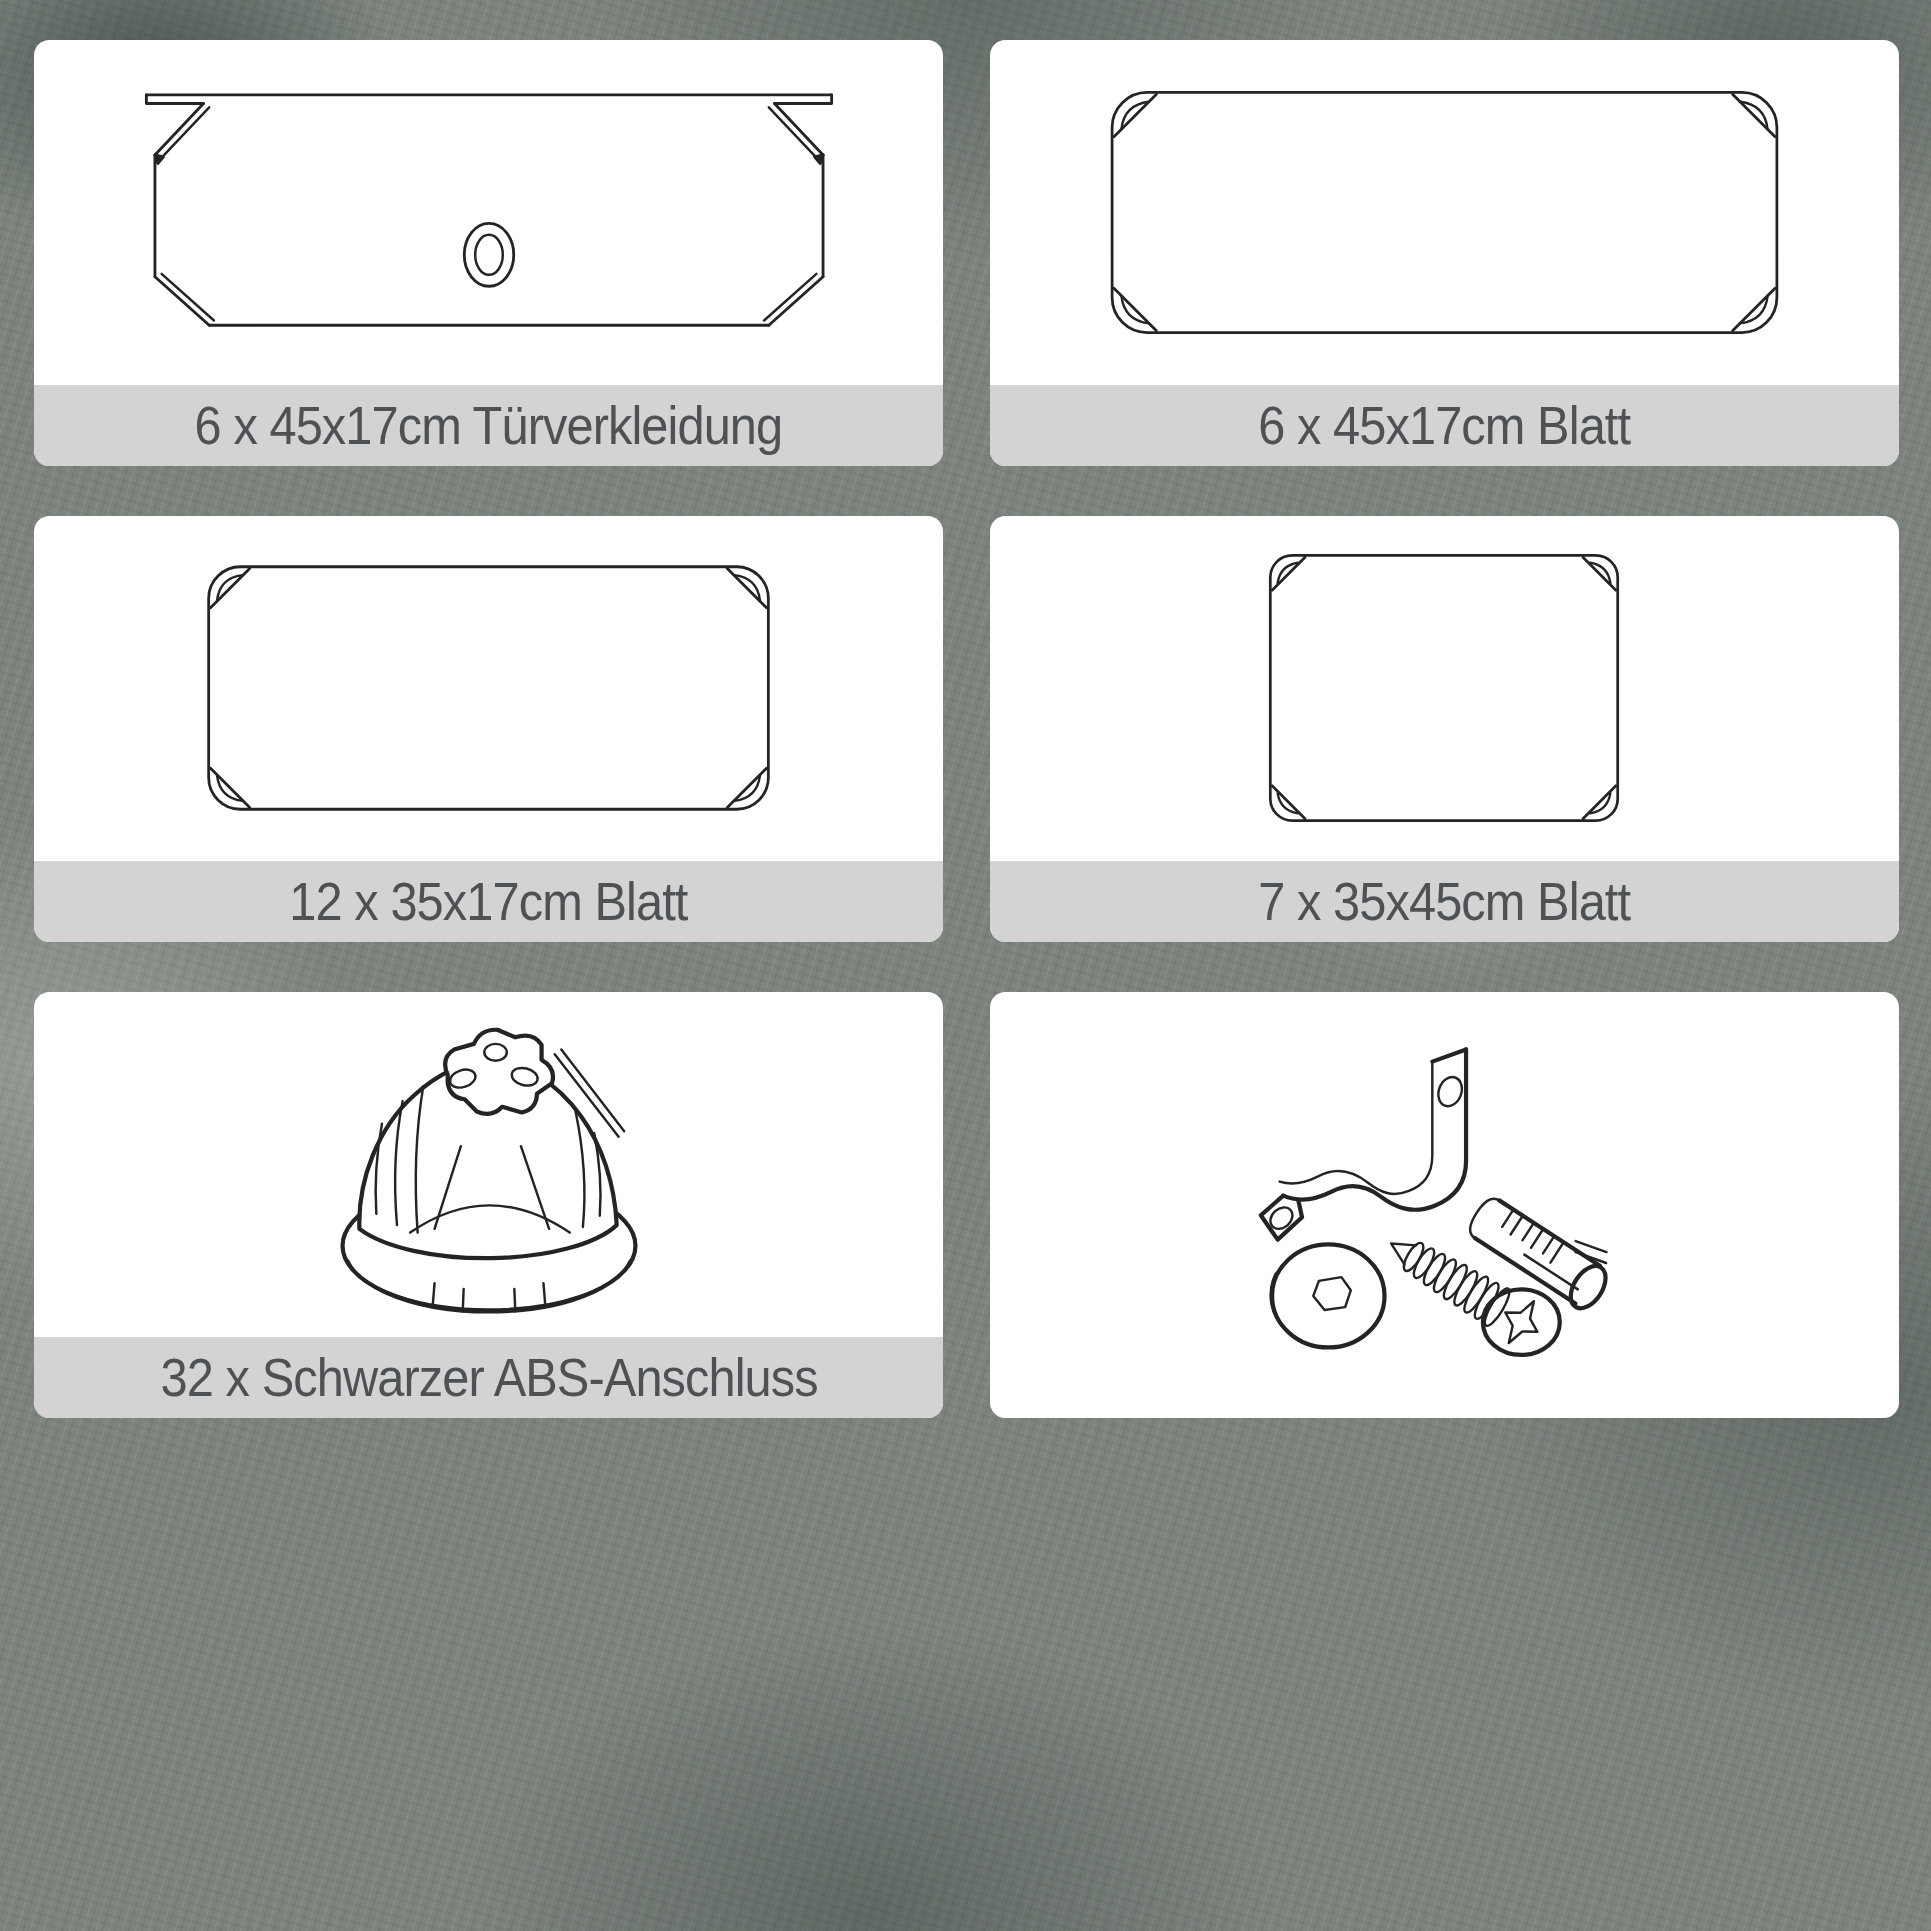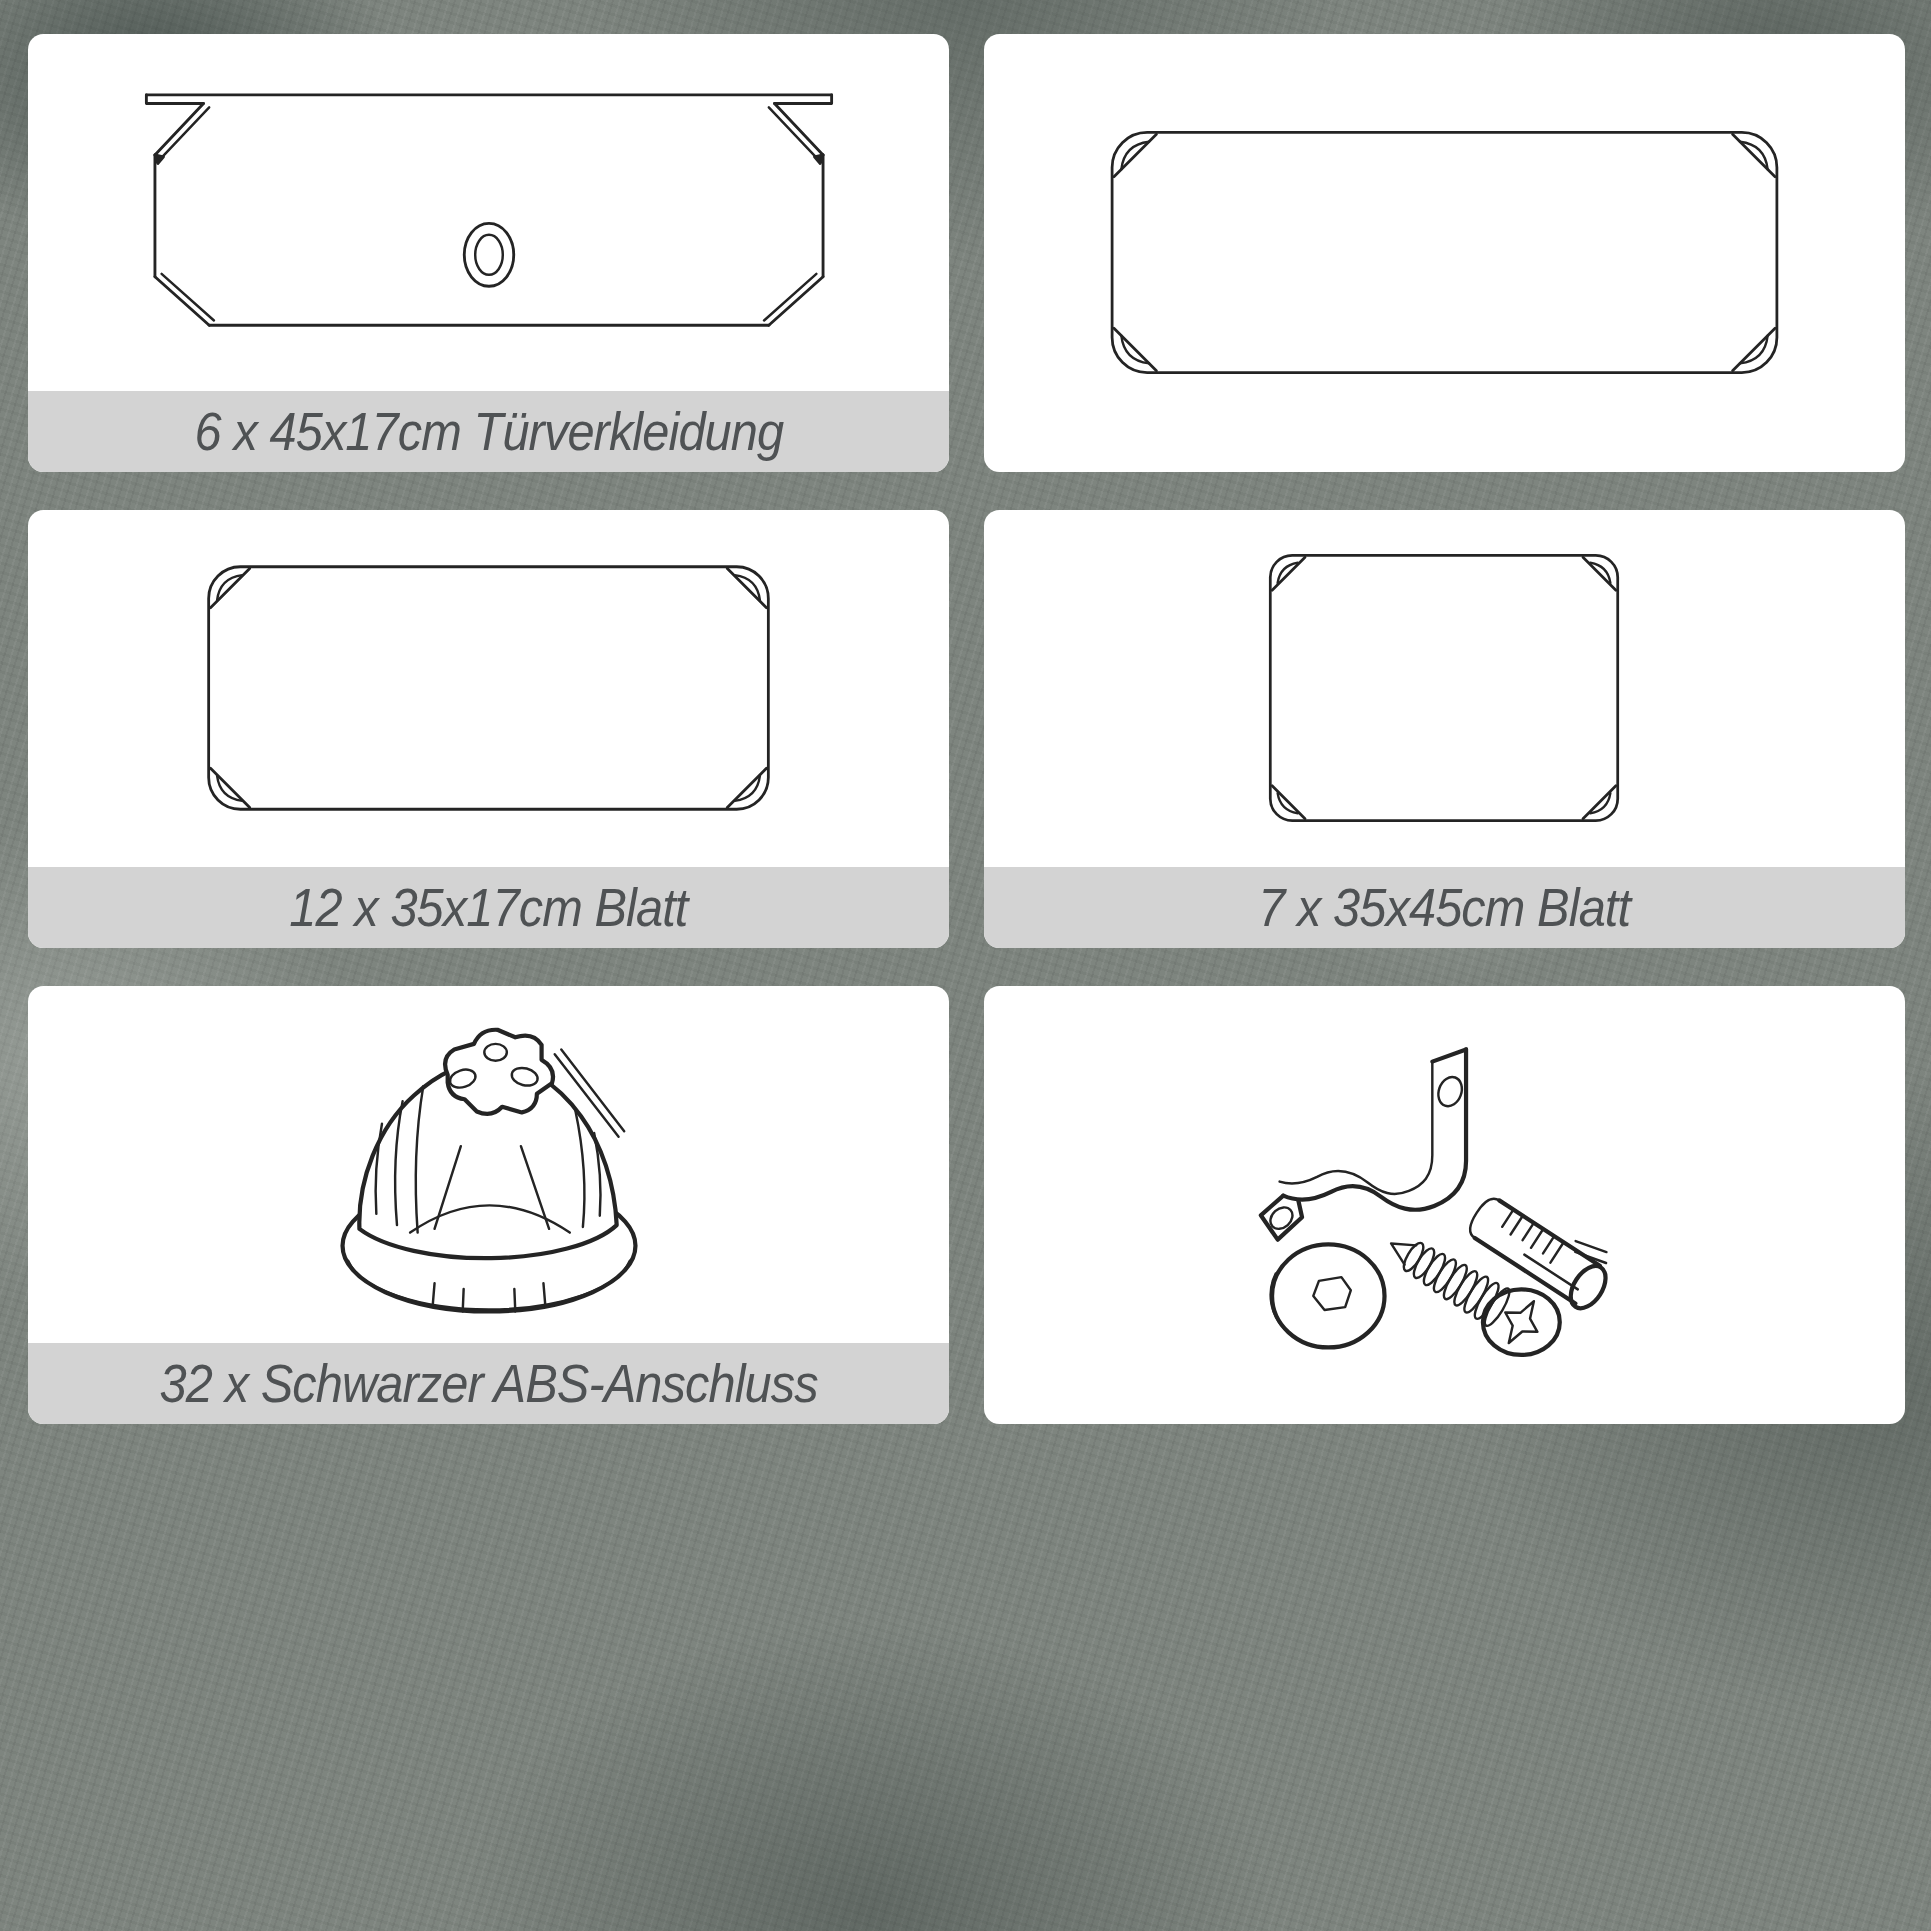--- a/index.html
+++ b/index.html
@@ -27,22 +27,21 @@
     display:grid;
     grid-template-columns:repeat(2,1fr);
     grid-template-rows:repeat(4,1fr);
     gap:18.3px 14.5px;
   }
   .cell{
     background:#ffffff;
     border-radius:15.4px;
     overflow:hidden;
     display:flex;flex-direction:column;
-    margin:10px;
-    font-style:italic;
+    margin:16px;
   }
   .art{
     flex:1;
     display:flex;align-items:center;justify-content:center;
   }
   .caption{
     height:81px;flex:0 0 81px;
     background:#d3d3d3;
     display:flex;align-items:center;justify-content:center;
   }
@@ -103,20 +102,23 @@
             <path class="thin" d="M60 30 Q33 33 30 60"></path>
           <path d="M692 22 L738 68"></path>
             <path class="thin" d="M700 30 Q727 33 730 60"></path>
           <path d="M22 232 L68 278"></path>
             <path class="thin" d="M30 240 Q33 267 60 270"></path>
           <path d="M738 232 L692 278"></path>
             <path class="thin" d="M730 240 Q727 267 700 270"></path>
         </g>
       </svg>
     </div>
+    <figcaption class="caption">
+      <span>6 x 45x17cm Blatt</span>
+    </figcaption>
   </figure>
 
   <figure class="cell">
     <div class="art">
       <svg width="597" height="280" viewBox="0 0 640 300">
         <g class="ln">
           <rect x="20" y="20" width="600" height="260" rx="34"></rect>
           <path d="M64 22 L22 64"></path>
             <path class="thin" d="M56 29 Q32 32 29 56"></path>
           <path d="M576 22 L618 64"></path>

